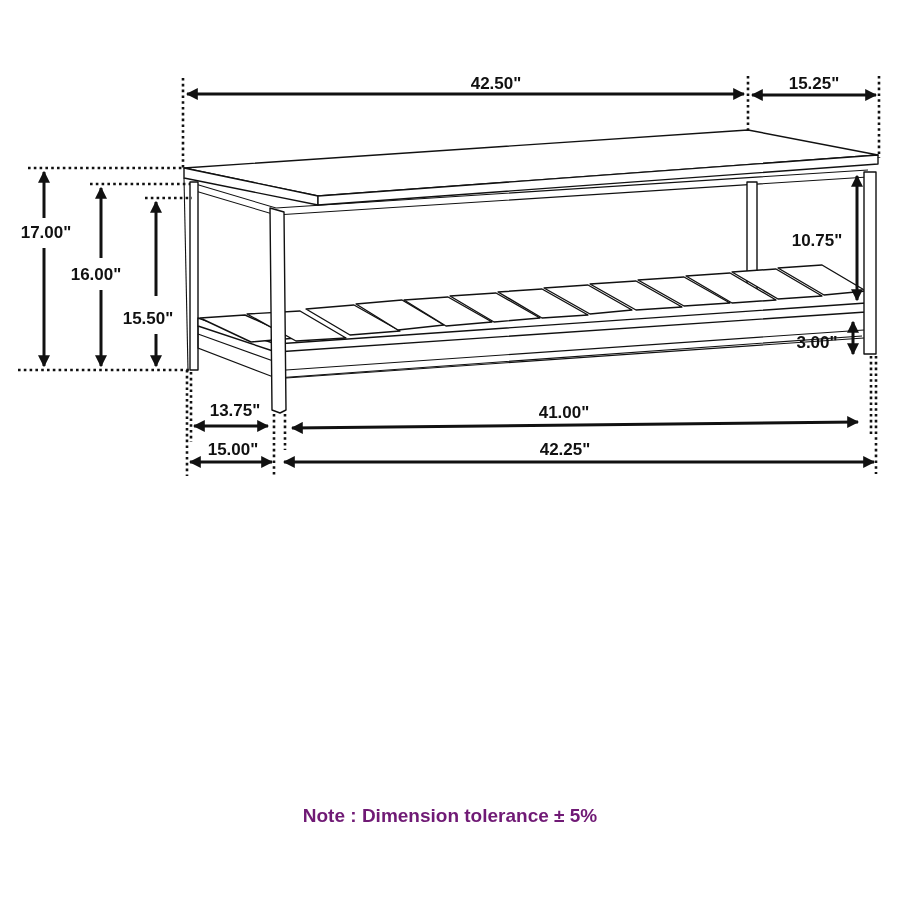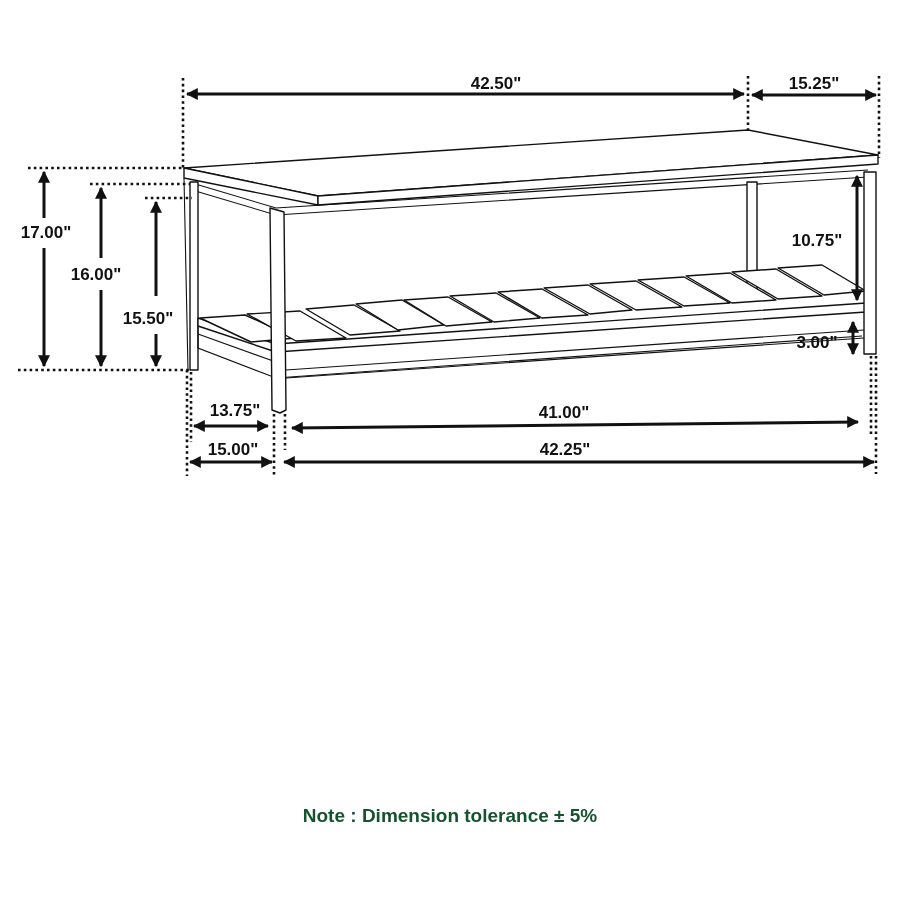--- a/index.html
+++ b/index.html
@@ -3,21 +3,21 @@
 <meta charset="utf-8">
 <style>
   html, body { margin: 0; padding: 0; background: #ffffff; }
   body { width: 900px; height: 900px; position: relative; overflow: hidden;
          font-family: "Liberation Sans", sans-serif; }
   #stage { position: absolute; left: 0; top: 0; width: 900px; height: 900px; }
   .dim-label { font-family: "Liberation Sans", sans-serif; font-weight: bold;
                font-size: 17px; fill: #111; }
   .note { position: absolute; left: 0; width: 900px; top: 805px; text-align: center;
           font-family: "Liberation Sans", sans-serif; font-weight: bold; font-size: 19px;
-          color: #14532d; }
+          color: #701a75; }
   .ln { stroke: #111; stroke-width: 1.4; fill: #fff; stroke-linejoin: round; }
   .ln-thin { stroke: #111; stroke-width: 1.1; fill: none; }
   .dot { stroke: #111; stroke-width: 2.6; stroke-dasharray: 2.6 3.2; fill: none; }
   .arr { stroke: #111; stroke-width: 3; fill: none; }
 </style>
 </head>
 <body>
 
 <svg id="stage" viewBox="0 0 900 900" xmlns="http://www.w3.org/2000/svg">
 

